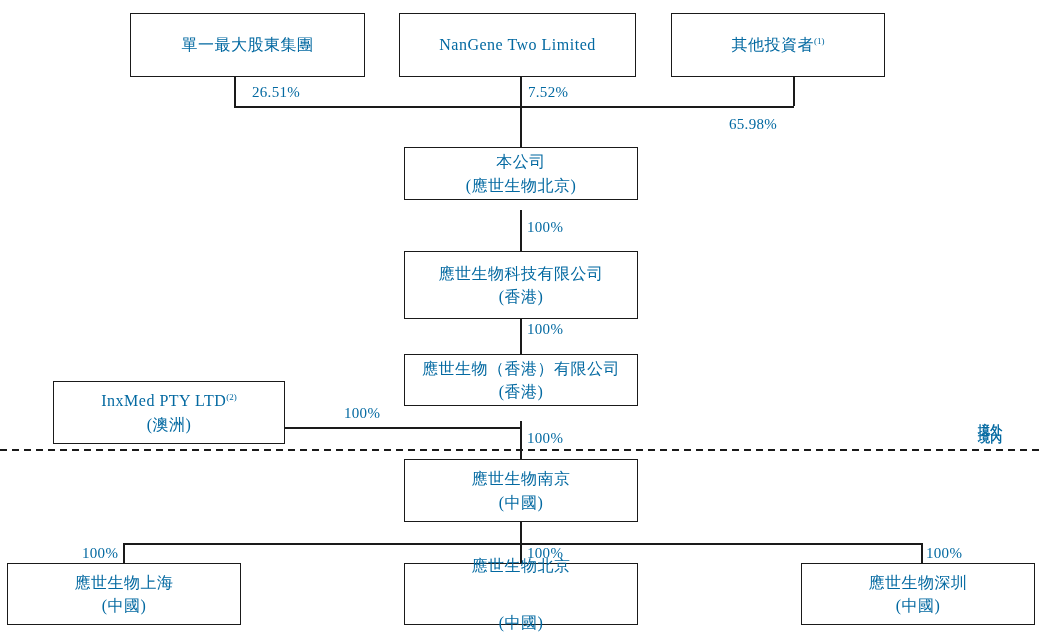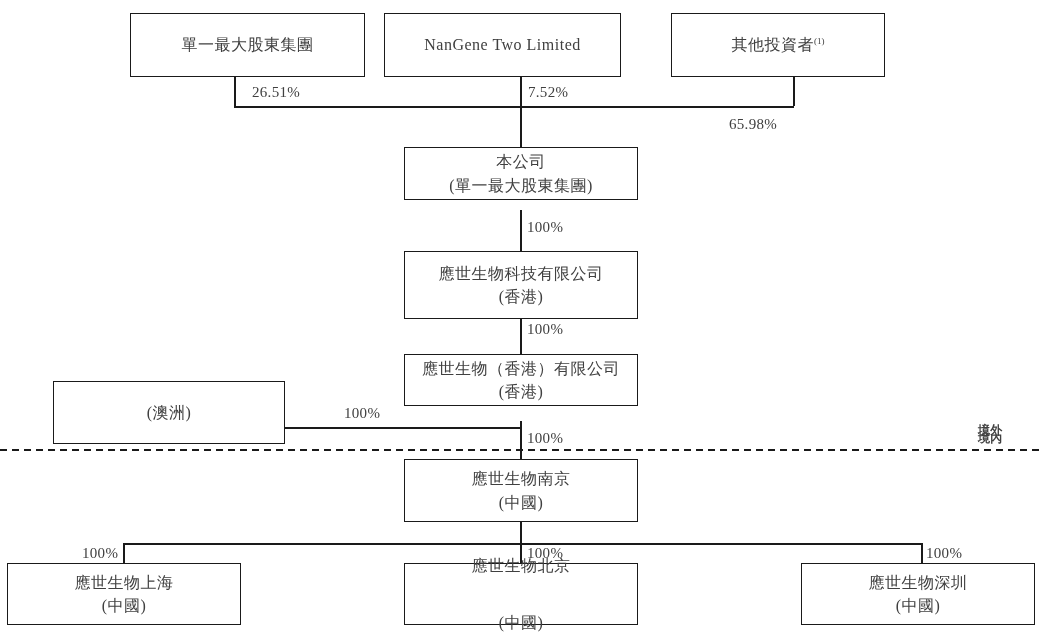--- a/index.html
+++ b/index.html
@@ -2,21 +2,21 @@
 <html><head>
 <meta charset="utf-8">
 <style>
   html, body { margin: 0; padding: 0; background: #ffffff; }
   #stage {
     position: relative;
     width: 1044px;
     height: 639px;
     background: #ffffff;
     font-family: "Liberation Serif", "DejaVu Serif", serif;
-    color: #404040;
+    color: #0369a1;
     overflow: hidden;
   }
   .node {
     position: absolute;
     box-sizing: border-box;
     border: 1.5px solid #1a1a1a;
     background: #ffffff;
     display: flex;
     flex-direction: column;
     align-items: center;
@@ -62,39 +62,40 @@
     <div class="seg h" style="left: 285px; top: 427px; width: 235px; background: rgb(26, 26, 26);"></div>
     <div class="seg h dashed" style="left: 0px; top: 449px; width: 1044px;"></div>
     <div class="seg v" style="left: 520px; top: 522px; height: 22px; background: rgb(26, 26, 26);"></div>
     <div class="seg h" style="left: 123px; top: 543px; width: 799px; background: rgb(26, 26, 26);"></div>
     <div class="seg v" style="left: 123px; top: 543px; height: 20px; background: rgb(26, 26, 26);"></div>
     <div class="seg v" style="left: 520px; top: 543px; height: 20px; background: rgb(26, 26, 26);"></div>
     <div class="seg v" style="left: 921px; top: 543px; height: 20px; background: rgb(26, 26, 26);"></div>
     <div class="node" style="left: 130px; top: 13px; width: 235px; height: 64px; border-color: rgb(26, 26, 26);">
       <div>單一最大股東集團</div>
     </div>
-    <div class="node" style="left: 384px; top: 13px; width: 237px; height: 64px; border-color: rgb(26, 26, 26);">
+    <div class="node" style="left: 399px; top: 13px; width: 237px; height: 64px; border-color: rgb(26, 26, 26);">
       <div>NanGene Two Limited</div>
     </div>
     <div class="node" style="left: 671px; top: 13px; width: 214px; height: 64px; border-color: rgb(26, 26, 26);">
       <div>其他投資者<sup>(1)</sup></div>
     </div>
     <div class="node" style="left: 404px; top: 147px; width: 234px; height: 53px; border-color: rgb(26, 26, 26);">
       <div>本公司</div>
-      <div>(單一最大股東集團)</div>
+      <div>(應世生物北京)</div>
     </div>
     <div class="node" style="left: 404px; top: 251px; width: 234px; height: 68px; border-color: rgb(26, 26, 26);">
       <div>應世生物科技有限公司</div>
       <div>(香港)</div>
     </div>
     <div class="node" style="left: 404px; top: 354px; width: 234px; height: 52px; border-color: rgb(26, 26, 26);">
       <div>應世生物（香港）有限公司</div>
       <div>(香港)</div>
     </div>
     <div class="node" style="left: 53px; top: 381px; width: 232px; height: 63px; border-color: rgb(26, 26, 26);">
+      <div>InxMed PTY LTD<sup>(2)</sup></div>
       <div>(澳洲)</div>
     </div>
     <div class="node" style="left: 404px; top: 459px; width: 234px; height: 63px; border-color: rgb(26, 26, 26);">
       <div>應世生物南京</div>
       <div>(中國)</div>
     </div>
     <div class="node" style="left: 7px; top: 563px; width: 234px; height: 62px; border-color: rgb(26, 26, 26);">
       <div>應世生物上海</div>
       <div>(中國)</div>
     </div>

